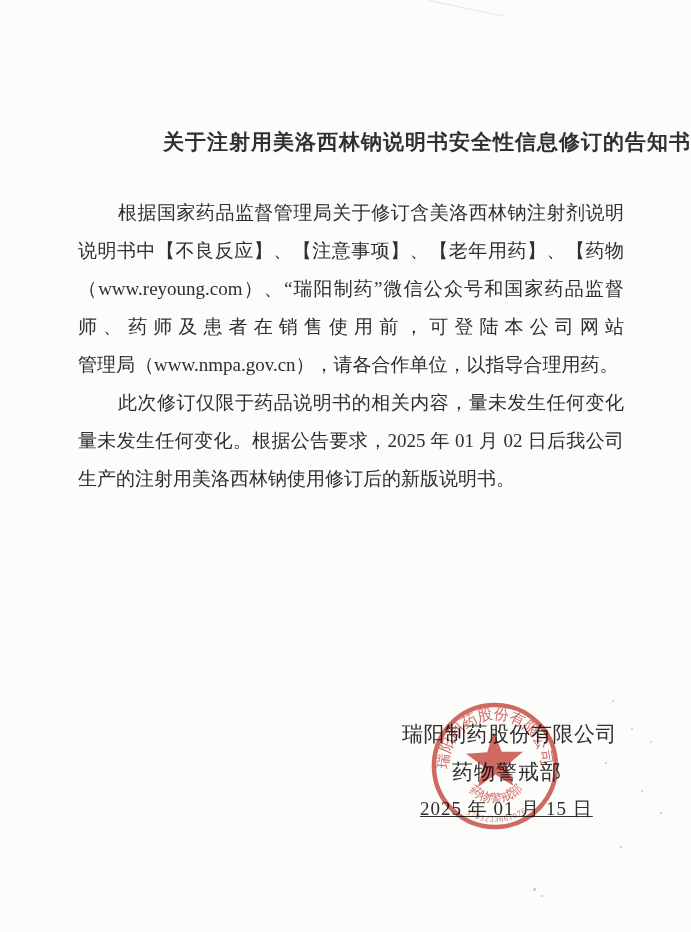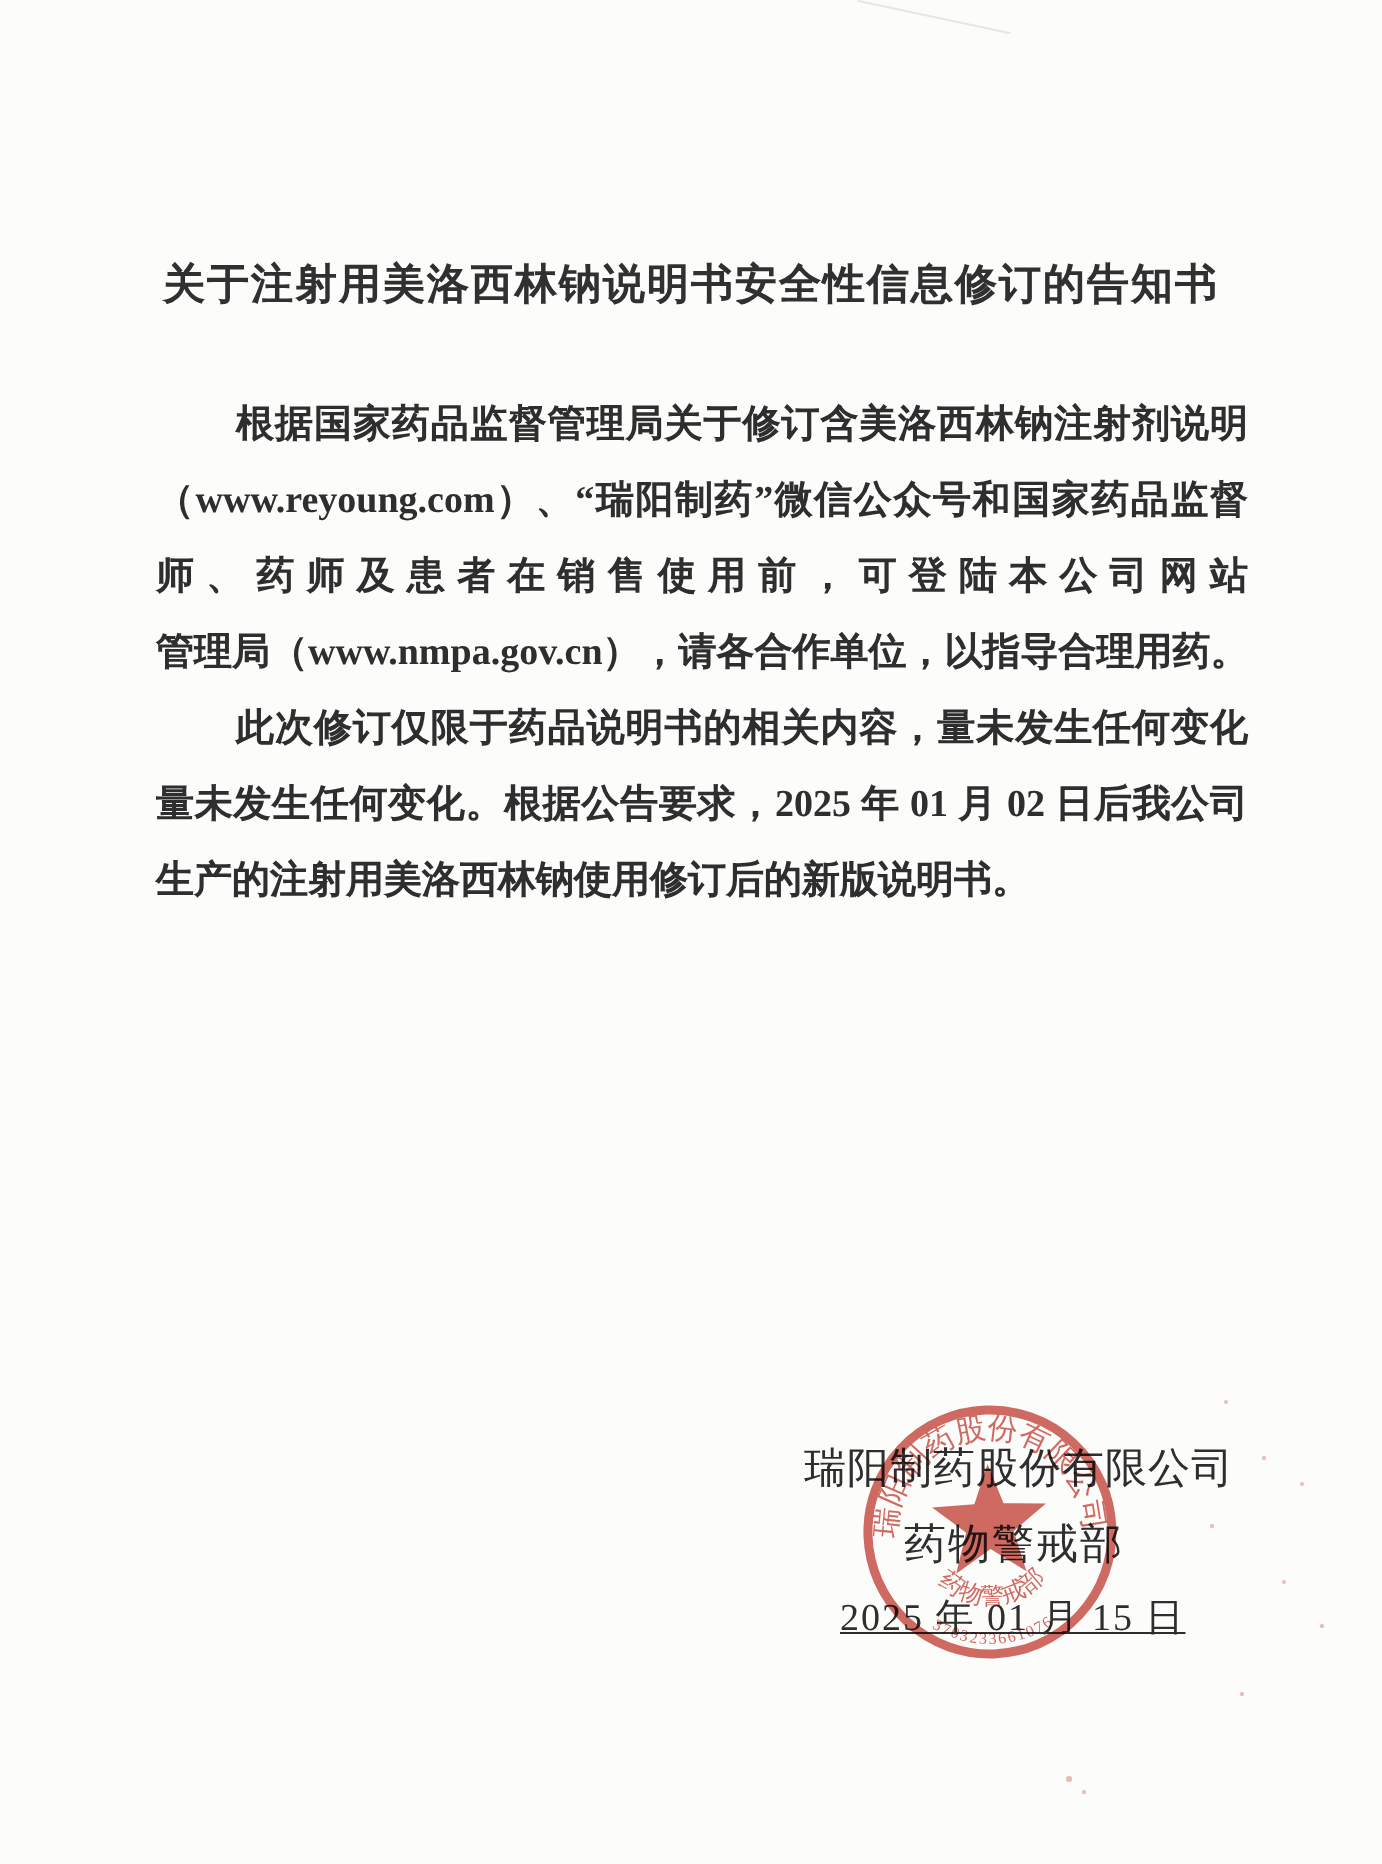--- a/index.html
+++ b/index.html
@@ -16,35 +16,35 @@
   .scan-scratch {
     position: absolute;
     top: 8px; left: 428px;
     width: 78px; height: 1px;
     background: #e6e6e2;
     transform: rotate(12deg);
   }
   .doc-title {
     position: absolute;
     top: 128px; left: 0; right: 0;
-    text-align: center;
+    text-align: right;
     font-family: "Liberation Sans", sans-serif;
     font-weight: bold;
     font-size: 21px;
     letter-spacing: 1px;
     color: #303030;
   }
   .doc-body {
     position: absolute;
     top: 194px; left: 78px;
     width: 546px;
     font-size: 19px;
     line-height: 38px;
   }
-  .line { height: 38px; white-space: nowrap; font-weight: bold; }
+  .line { height: 38px; white-space: nowrap; }
   .line.stretch {
     white-space: normal;
     text-align: justify;
     text-align-last: justify;
     text-justify: inter-character;
   }
   .line.indent { text-indent: 40px; }
   .sig-company {
     position: absolute;
     top: 720px; left: 402px;
@@ -82,20 +82,21 @@
 <body>
 
 <div class="page">
 
   <div class="scan-scratch"></div>
 
   <div class="doc-title">关于注射用美洛西林钠说明书安全性信息修订的告知书</div>
 
   <div class="doc-body">
     <div class="line stretch indent">根据国家药品监督管理局关于修订含美洛西林钠注射剂说明</div>
+    <div class="line stretch">说明书中【不良反应】、【注意事项】、【老年用药】、【药物</div>
     <div class="line stretch">（www.reyoung.com）、“瑞阳制药”微信公众号和国家药品监督</div>
     <div class="line stretch">师、药师及患者在销售使用前，可登陆本公司网站</div>
     <div class="line">管理局（www.nmpa.gov.cn），请各合作单位，以指导合理用药。</div>
     <div class="line stretch indent">此次修订仅限于药品说明书的相关内容，量未发生任何变化</div>
     <div class="line stretch">量未发生任何变化。根据公告要求，2025 年 01 月 02 日后我公司</div>
     <div class="line">生产的注射用美洛西林钠使用修订后的新版说明书。</div>
   </div>
 
   <div class="sig-company">瑞阳制药股份有限公司</div>
   <div class="sig-dept">药物警戒部</div>

